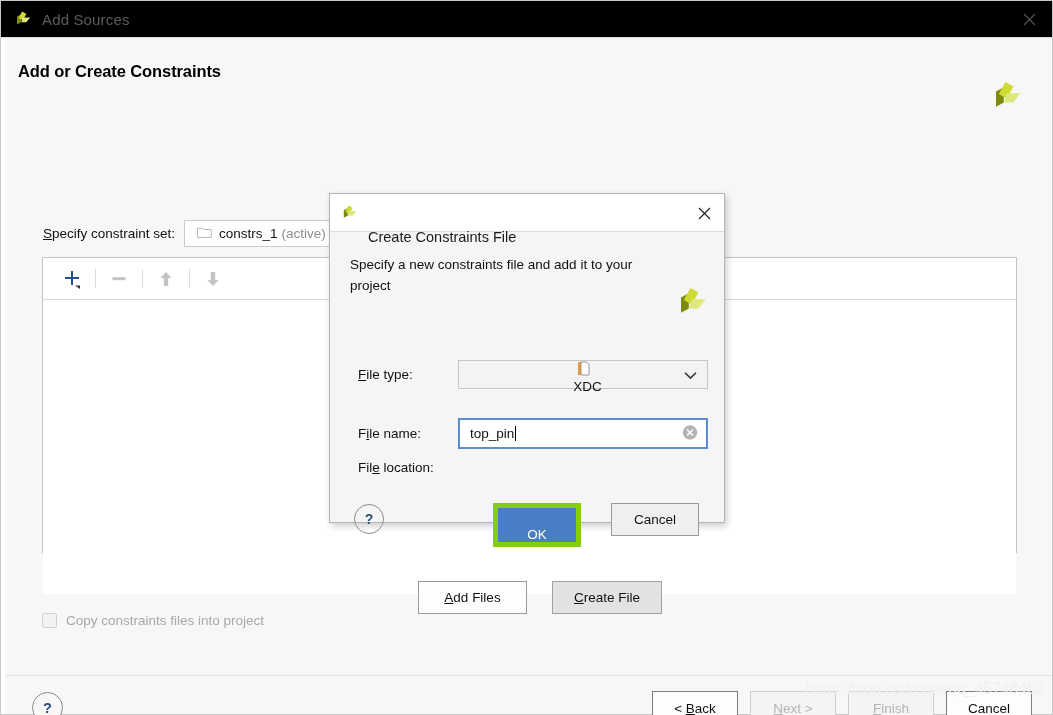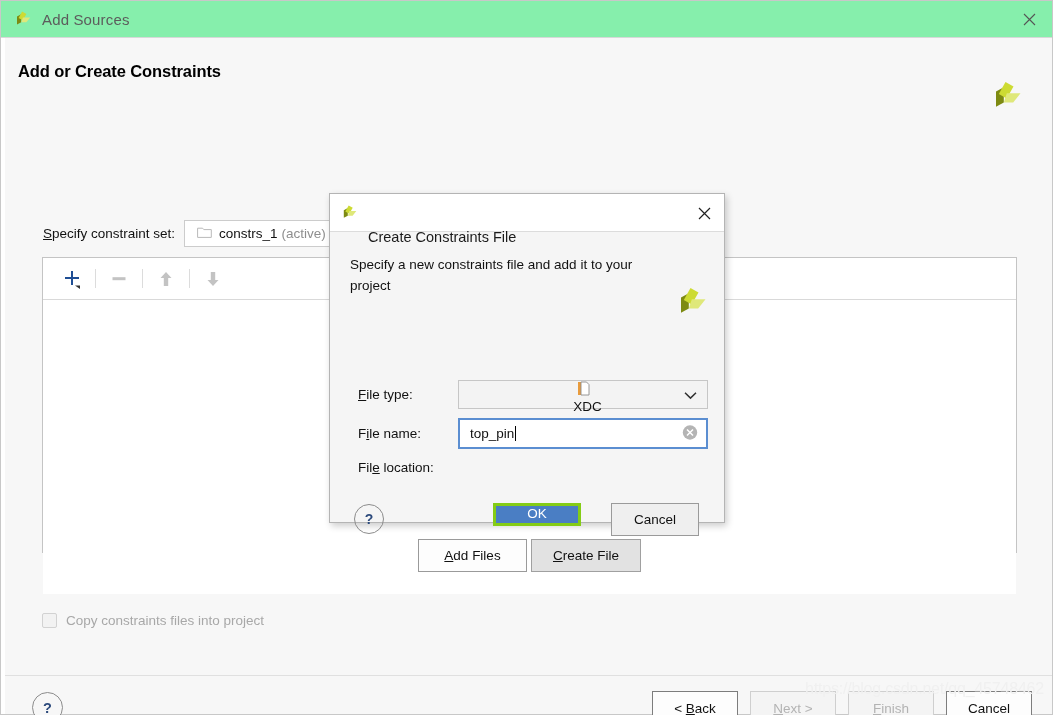--- a/index.html
+++ b/index.html
@@ -28,21 +28,21 @@
     border: 1px solid #c8c8c8;
     box-sizing: border-box;
     display: flex;
     flex-direction: column;
   }
 
   
   .titlebar {
     height: 37px;
     min-height: 37px;
-    background: #86efac;
+    background: #000000;
     border-bottom: 1px solid #d8d8d8;
     display: flex;
     align-items: center;
     position: relative;
     box-sizing: border-box;
   }
   .titlebar-icon {
     margin-left: 12px;
     margin-right: 9px;
     width: 20px;
@@ -164,22 +164,23 @@
     width: 1px; height: 19px;
     background: #dcdcdc;
     margin: 0 8px;
   }
   .list-body { height: 100%; background:#ffffff; }
 
   
   .mid-buttons {
     position: absolute;
     left: 413px;
-    top: 501px;
-    display: flex;
+    top: 543px;
+    display: flex;
+    gap: 21px;
   }
   .btn {
     font-family: "Liberation Sans", sans-serif;
     font-size: 13.5px;
     color: #111111;
     border: 1px solid #9a9a9a;
     background: #fdfdfd;
     height: 33px;
     display: flex;
     align-items: center;
@@ -406,26 +407,26 @@
     justify-content: center;
     color: #2c4a7c;
     font-size: 14px;
     font-weight: bold;
     box-sizing: border-box;
   }
   .dlg-ok {
     position: absolute;
     left: 163px;
     top: 271px;
-    width: 88px; height: 23px;
+    width: 88px; height: 44px;
     background: #4a7ec4;
-    border: 3px solid #84cc16;
+    border: 5px solid #84cc16;
     color: #ffffff;
     font-size: 13.5px;
-    display: flex; align-items: flex-start; justify-content: center;
+    display: flex; align-items: flex-end; justify-content: center;
     box-sizing: border-box;
   }
   .dlg-cancel {
     position: absolute;
     left: 281px;
     top: 271px;
     width: 88px; height: 33px;
     background: #efefef;
     border: 1px solid #9a9a9a;
     color: #111111;
@@ -571,21 +572,21 @@
       <div class="dlg-desc">Specify a new constraints file and add it to your project</div>
 
       <span class="dlg-logo">
         <svg width="36" height="36" viewBox="0 0 36 36">
           <polygon points="7,13.5 14.8,9.2 14.8,24.5 7,28.8" fill="#7d8a12"></polygon>
           <polygon points="16.5,4 24.5,8.6 17.7,20.5 9.8,16" fill="#cddb33"></polygon>
           <polygon points="17.8,15.3 31.5,15.3 24.2,24.5 14.8,24.5" fill="#dfe87a"></polygon>
         </svg>
       </span>
 
-      <div class="field-row" style="top:148px;">
+      <div class="field-row" style="top:128px;">
         <span class="field-label"><u>F</u>ile type:</span>
         <div class="combo">
           <span class="ico-inline">
             <svg width="13" height="15" viewBox="0 0 13 15">
               <rect x="1" y="1" width="3" height="13" fill="#e89b3c"></rect>
               <path d="M4,1 L9.5,1 L12,3.6 L12,14 L4,14 Z" fill="#ffffff" stroke="#8d8d8d" stroke-width="0.9"></path>
             </svg>
           </span>
           <span>XDC</span>
           <span class="chev">

